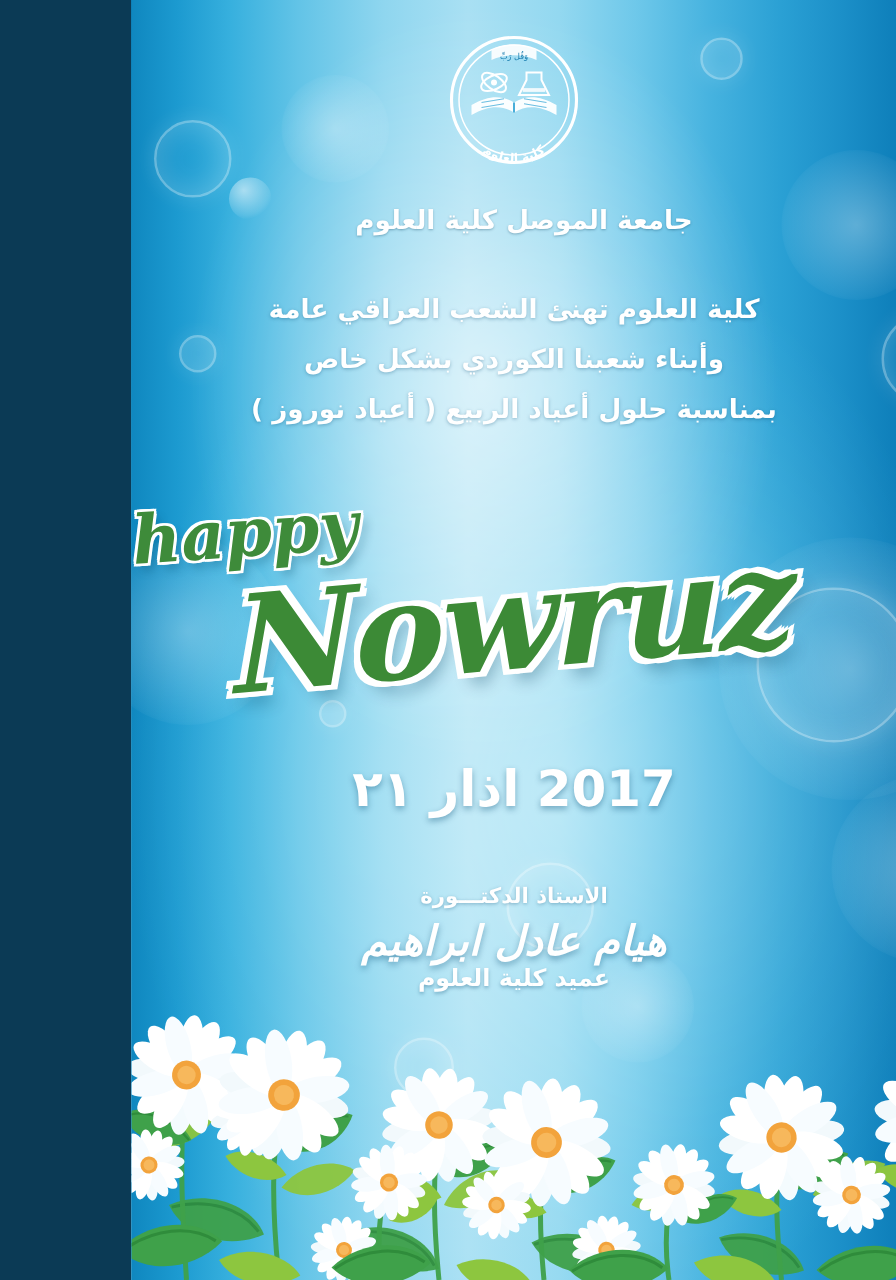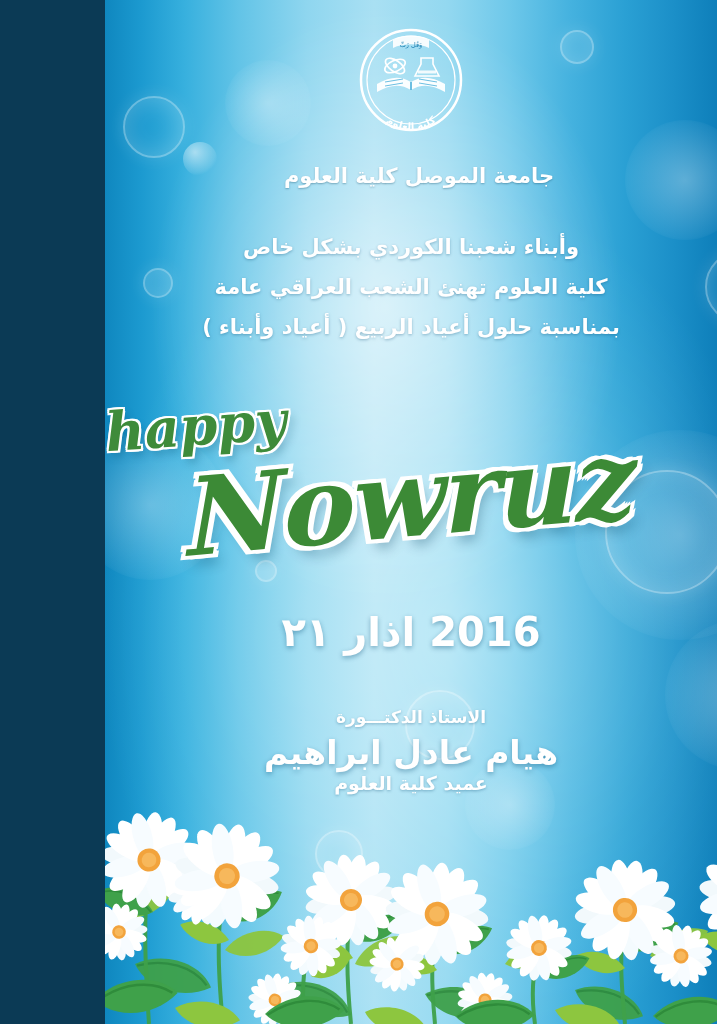--- a/index.html
+++ b/index.html
@@ -152,20 +152,21 @@
     letter-spacing: 3px;
     color: #ffffff;
     text-shadow: 0 1px 3px rgba(0,70,110,0.35);
   }
   .sig-name {
     margin-top: 6px;
     font-size: 33px;
     font-weight: bold;
     color: #ffffff;
     text-shadow: 0 2px 5px rgba(0,70,110,0.40);
+    font-style: italic;
   }
   .sig-role {
     font-size: 19px;
     font-weight: bold;
     color: #ffffff;
     text-shadow: 0 1px 3px rgba(0,70,110,0.35);
   }
 
   
   #flowers {
@@ -226,29 +227,29 @@
         <path id="capArc" d="M22 70 A 42 42 0 0 0 106 70" fill="none"></path>
         <text font-family="DejaVu Sans, sans-serif" font-size="10" fill="#ffffff" font-weight="bold">
           <textPath href="#capArc" startOffset="50%" text-anchor="middle">كلية العلوم</textPath>
         </text>
       </svg>
     </div>
 
     <div class="uni-name">جامعة الموصل كلية العلوم</div>
 
     <div class="greeting">
+      <div>كلية العلوم تهنئ الشعب العراقي عامة</div>
       <div>وأبناء شعبنا الكوردي بشكل خاص</div>
-      <div>كلية العلوم تهنئ الشعب العراقي عامة</div>
-      <div>بمناسبة حلول أعياد الربيع ( أعياد وأبناء )</div>
+      <div>بمناسبة حلول أعياد الربيع ( أعياد نوروز )</div>
     </div>
 
     <div class="happy">happy</div>
     <div class="nowruz">Nowruz</div>
 
-    <div class="date">2016 اذار ٢١</div>
+    <div class="date">2017 اذار ٢١</div>
 
     <div class="signature">
       <div class="sig-title">الاستاذ الدكتـــورة</div>
       <div class="sig-name">هيام عادل ابراهيم</div>
       <div class="sig-role">عميد كلية العلوم</div>
     </div>
   </div>
 
   <div id="flowers">
     <svg width="717" height="360" viewBox="0 0 717 360" aria-hidden="true">

